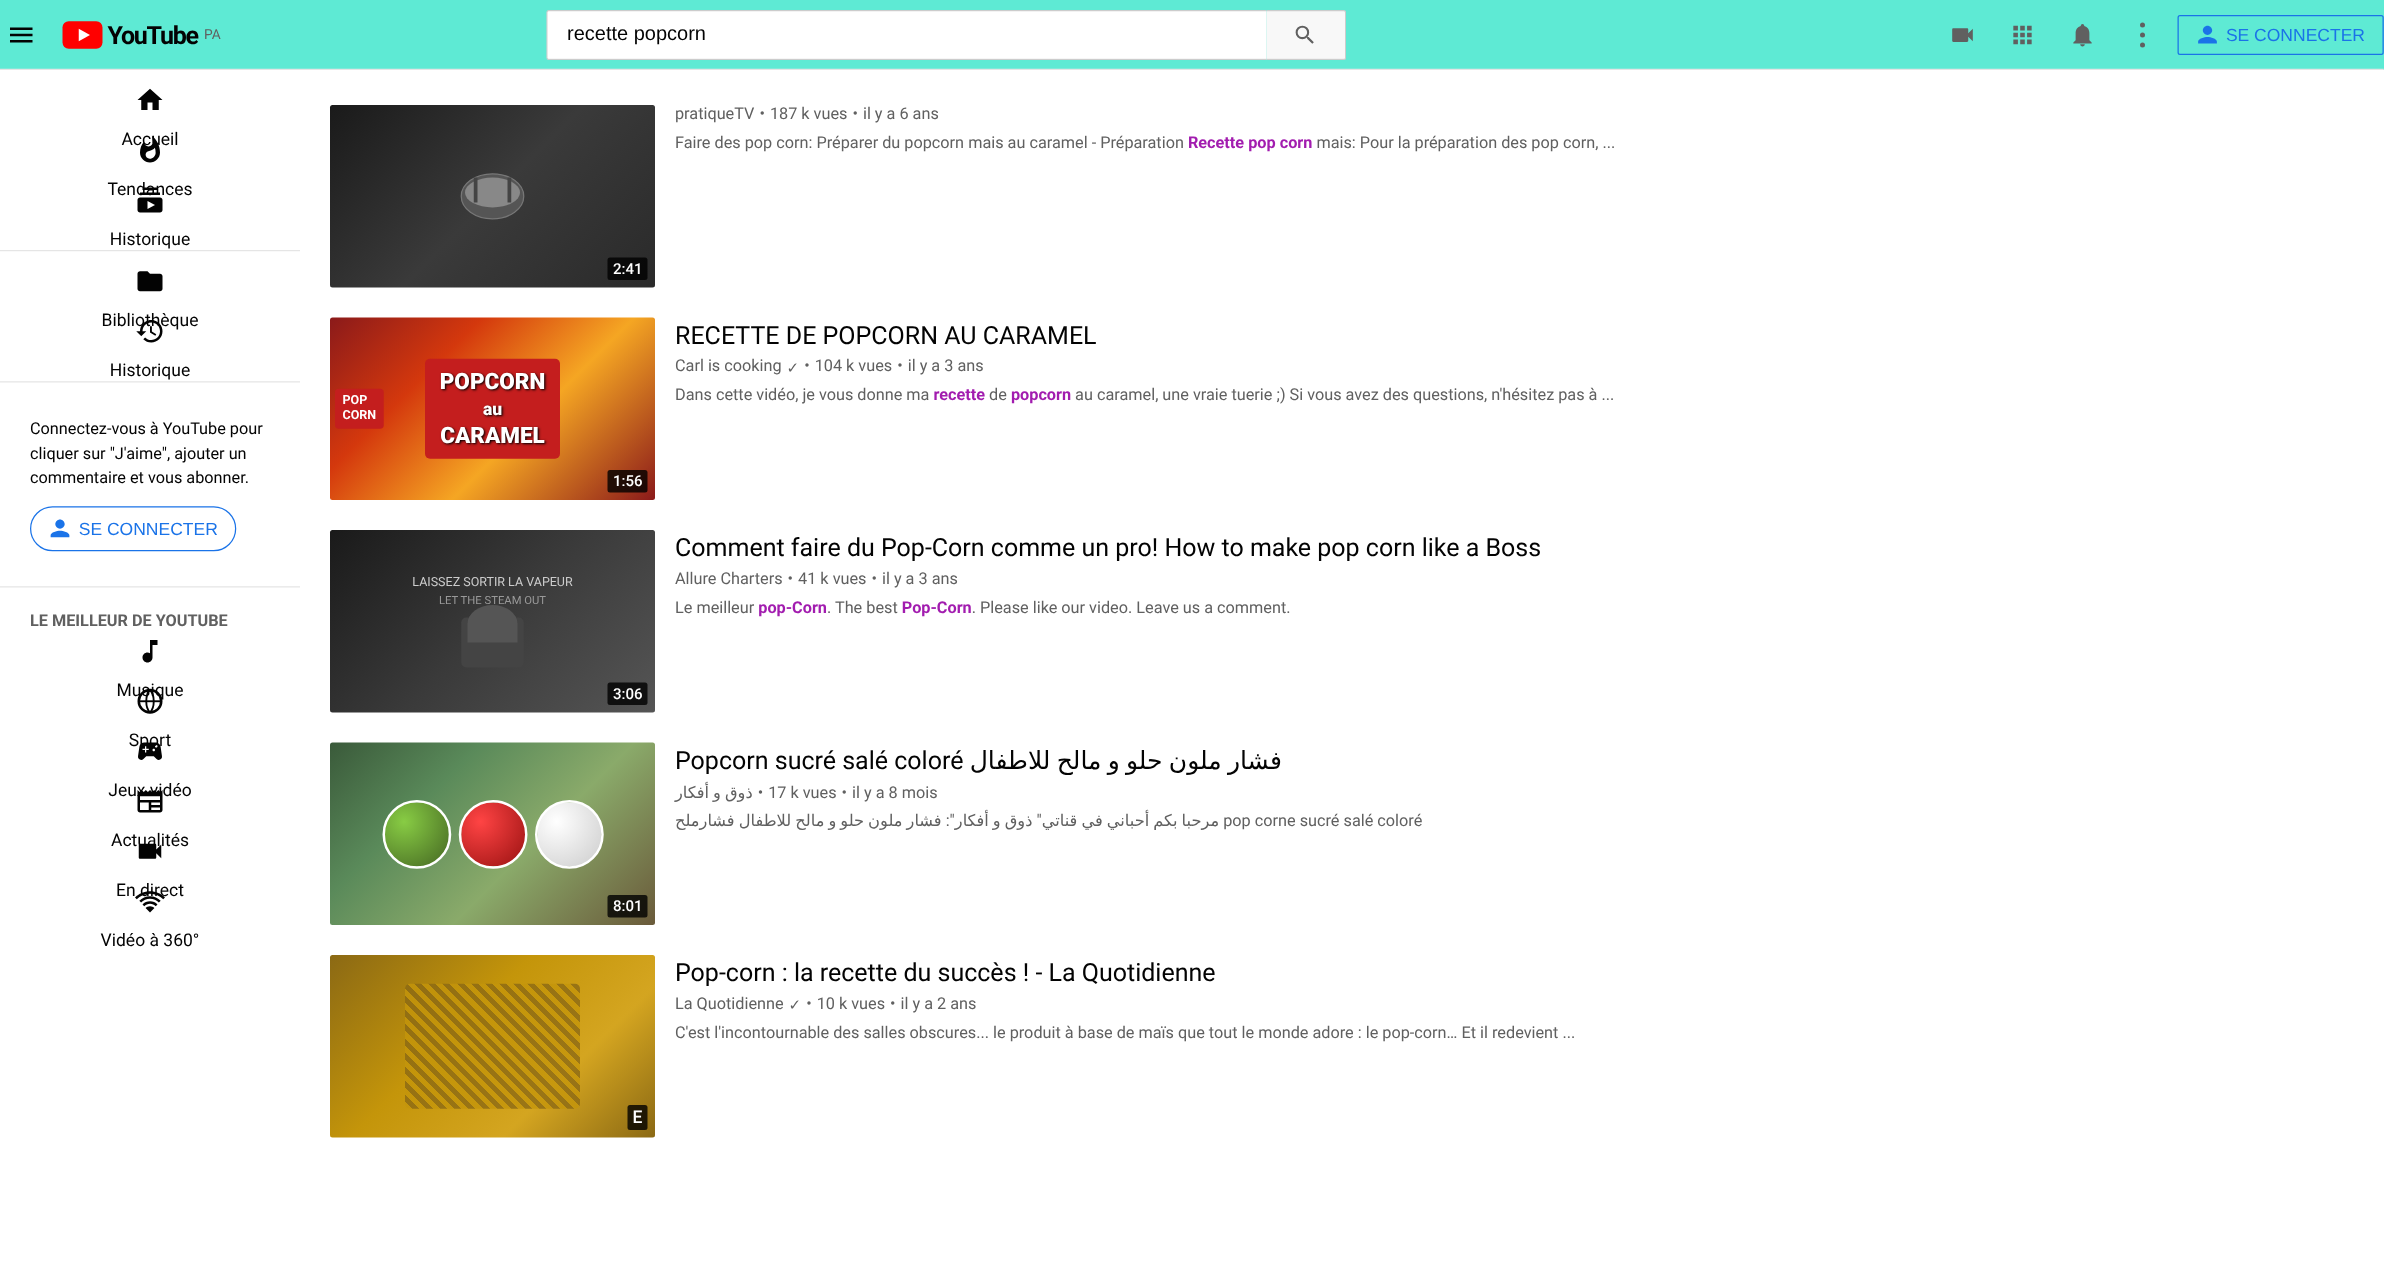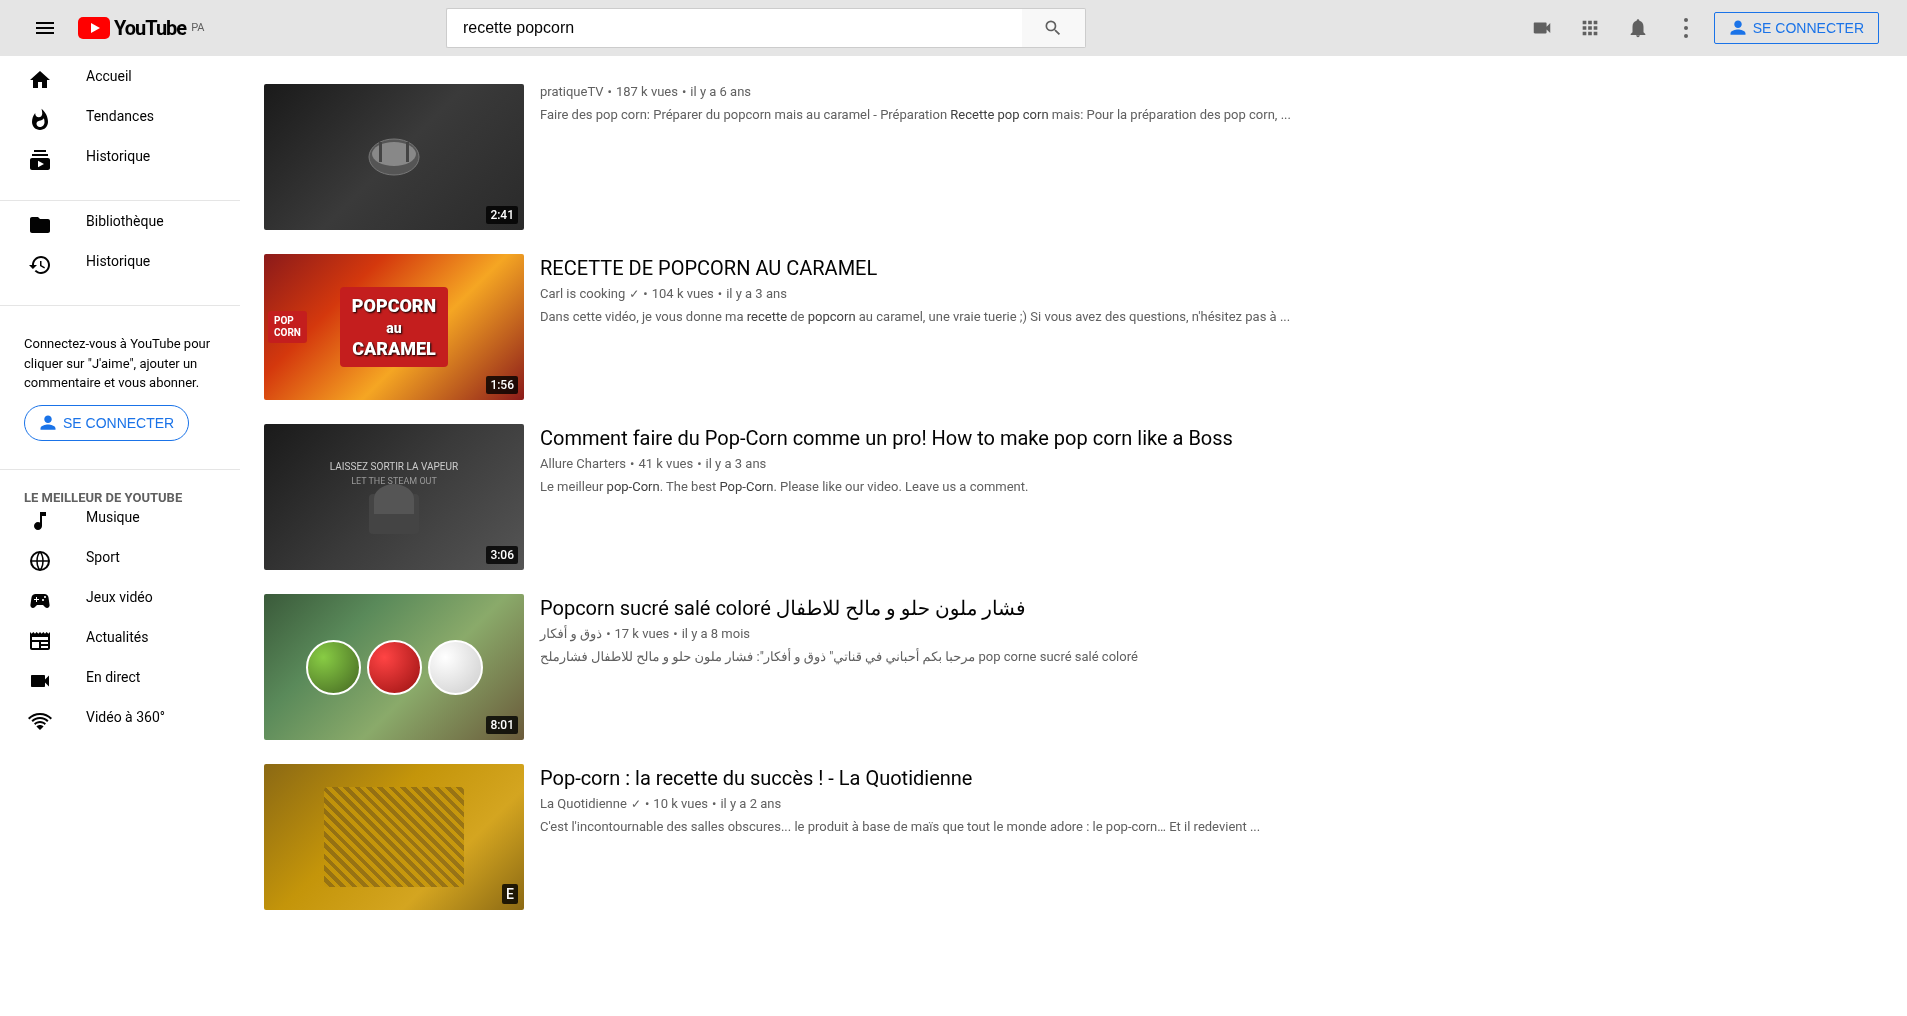--- a/index.html
+++ b/index.html
@@ -1,22 +1,22 @@
 <!DOCTYPE html>
 <html><head>
   <meta charset="utf-8">
   <style>
     * { box-sizing: border-box; margin: 0; padding: 0; }
     body { font-family: Roboto, Arial, sans-serif; background: #fff; color: #030303; font-size: 14px; overflow-x: hidden; }
 
     
     .header {
       position: fixed; top: 0; left: 0; right: 0; height: 56px;
-      display: flex; align-items: center; padding: 0 28px;
-      background: #e5e5e5; z-index: 100; border-bottom: 1px solid #e5e5e5;
+      display: flex; align-items: center; padding: 0 0;
+      background: #5eead4; z-index: 100; border-bottom: 1px solid #e5e5e5;
       gap: 0;
     }
     .header-left { display: flex; align-items: center; gap: 16px; min-width: 200px; }
     .hamburger-btn { background: none; border: none; cursor: pointer; padding: 8px; border-radius: 50%; display: flex; align-items: center; justify-content: center; }
     .logo-area { display: flex; align-items: center; gap: 4px; cursor: pointer; }
     .logo-icon { width: 32px; height: 22px; }
     .logo-text { font-size: 20px; font-weight: 700; letter-spacing: -1px; color: #030303; }
     .logo-badge { font-size: 11px; color: #606060; margin-left: 1px; vertical-align: super; }
 
     .header-center { flex: 1; display: flex; align-items: center; max-width: 640px; margin: 0 auto; }
@@ -45,22 +45,22 @@
     
     .layout { display: flex; margin-top: 56px; }
 
     
     .sidebar {
       width: 240px; min-width: 240px; position: fixed; top: 56px; bottom: 0;
       overflow-y: auto; background: #fff; padding: 12px 0;
       border-right: none;
     }
     .sidebar-nav-item {
-      display: flex; align-items: flex-start; gap: 34px;
-      padding: 0 24px; height: 40px; cursor: pointer; border-radius: 10px; margin: 0 4px;
+      display: flex; align-items: center; gap: 12px;
+      padding: 0 24px; height: 40px; cursor: pointer; border-radius: 10px; margin: 0 4px; flex-direction: column;
     }
     .sidebar-icon { width: 24px; height: 24px; display: flex; align-items: center; justify-content: center; flex-shrink: 0; }
     .sidebar-label { font-size: 14px; }
 
     .sidebar-divider { height: 1px; background: #e5e5e5; margin: 12px 0; }
 
     .signin-box { padding: 16px 24px; font-size: 13px; color: #030303; line-height: 1.5; }
     .signin-box-btn {
       display: flex; align-items: center; gap: 6px;
       border: 1px solid #1a73e8; border-radius: 18px;
@@ -84,21 +84,21 @@
     .duration-badge {
       position: absolute; bottom: 6px; right: 6px;
       background: rgba(0,0,0,0.8); color: #fff;
       font-size: 12px; font-weight: 500; padding: 2px 4px; border-radius: 2px;
     }
     .video-info { flex: 1; }
     .video-title { font-size: 20px; font-weight: 400; color: #030303; margin-bottom: 4px; cursor: pointer; line-height: 1.4; }
     .video-meta { font-size: 13px; color: #606060; margin-bottom: 6px; display: flex; align-items: center; gap: 4px; }
     .verified-icon { color: #606060; }
     .video-desc { font-size: 13px; color: #606060; line-height: 1.5; }
-    .bold { font-weight: 400; color: #404040; }
+    .bold { font-weight: 700; color: #a21caf; }
 
     
     svg { overflow: visible; }
   </style>
 </head>
 <body>
 
 <header class="header">
   <div class="header-left">
     <button class="hamburger-btn">

